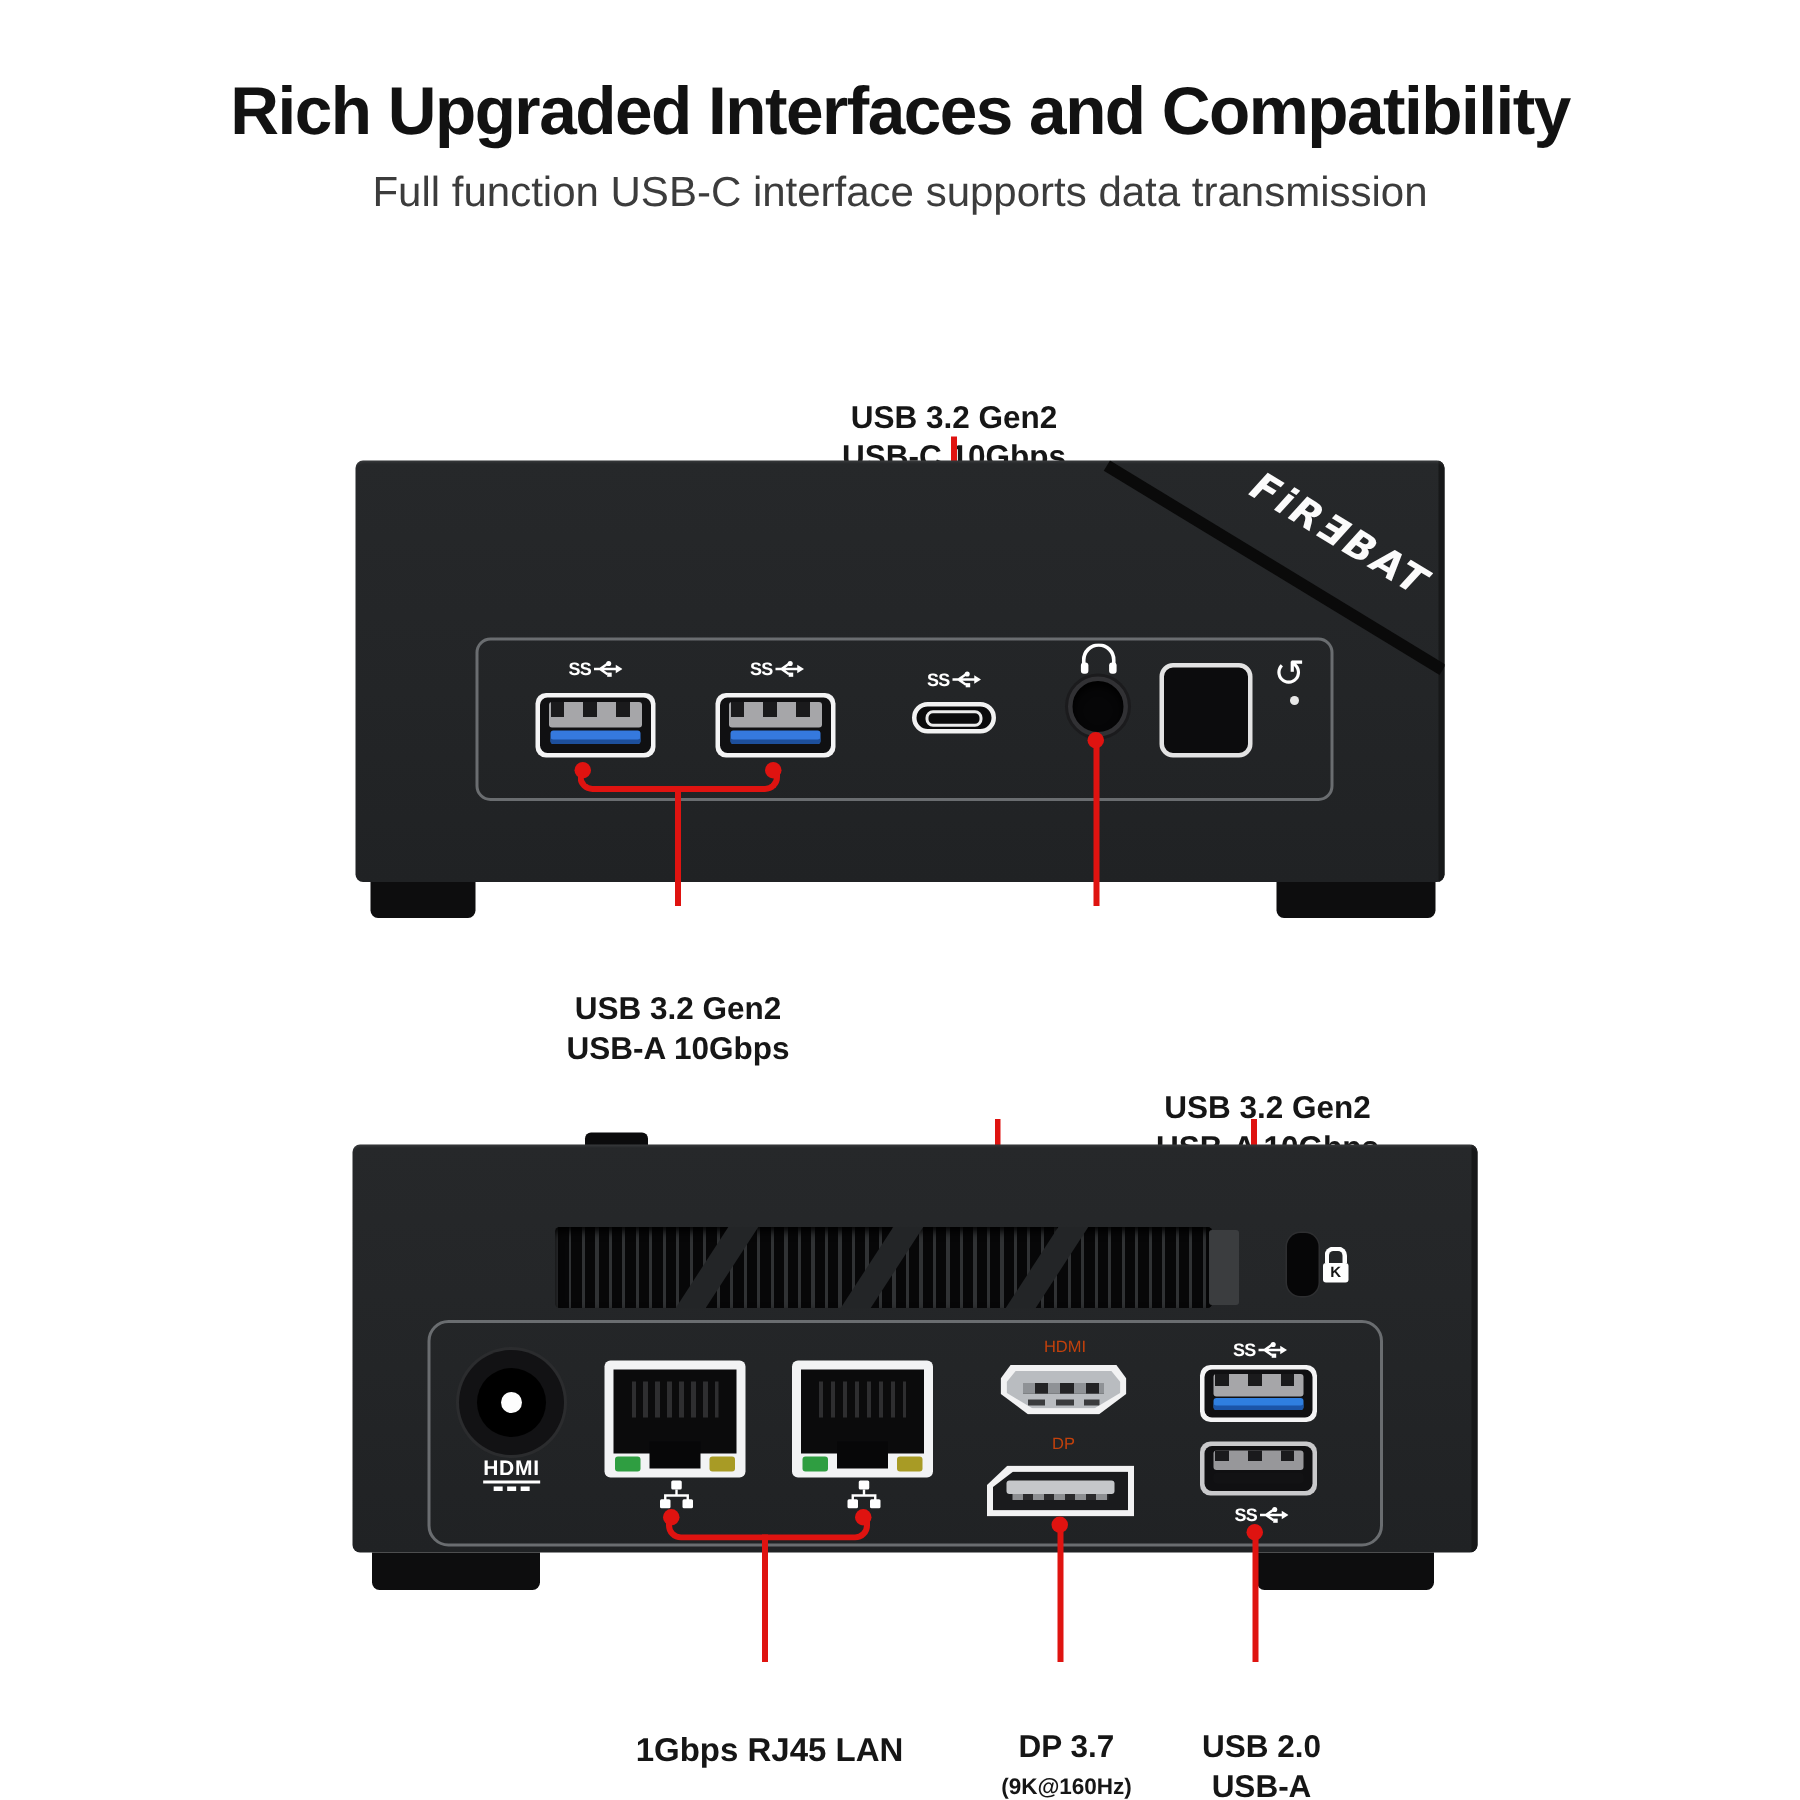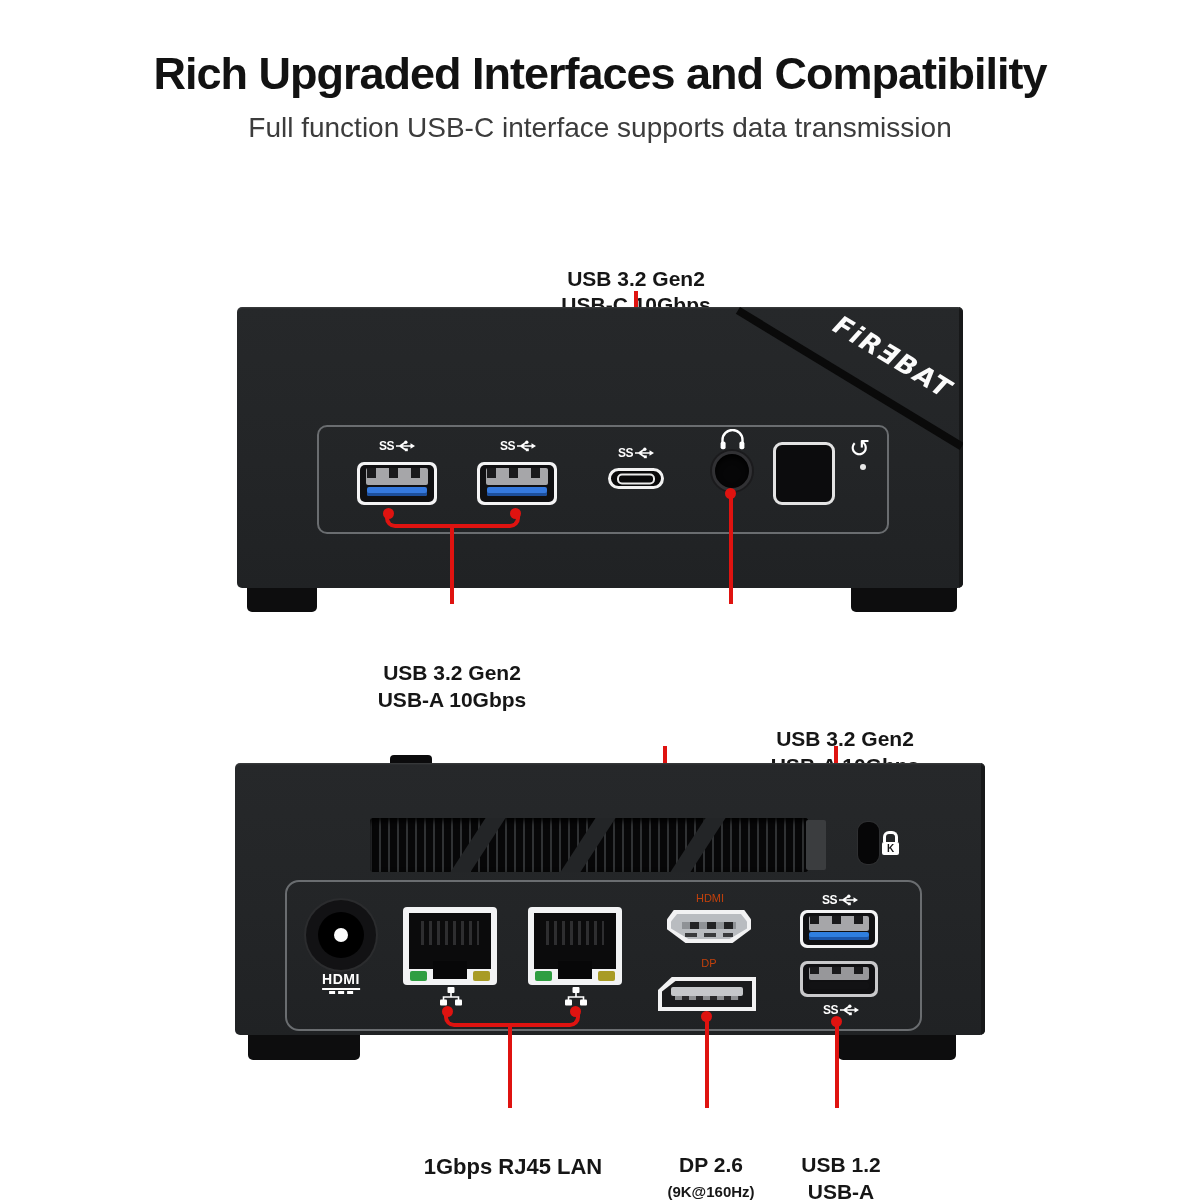--- a/index.html
+++ b/index.html
@@ -328,21 +328,21 @@
   <div class="abs rdot" style="left:701px;top:1011px;"></div>
   <div class="abs rline" style="left:705px;top:1021px;height:87px;"></div>
 
   <div class="abs rdot" style="left:831px;top:1016px;"></div>
   <div class="abs rline" style="left:835px;top:1026px;height:82px;"></div>
 
   <div class="abs co" style="left:513px;top:1121px;font-size:22px;">
     <div>1Gbps RJ45 LAN</div>
   </div>
   <div class="abs co" style="left:711px;top:1119px;">
-    <div>DP 2.6</div>
+    <div>DP 3.7</div>
     <div style="margin-top:6px;font-size:15px;">(9K@160Hz)</div>
   </div>
   <div class="abs co" style="left:841px;top:1119px;">
-    <div>USB 1.2</div>
+    <div>USB 2.0</div>
     <div style="margin-top:6px;">USB-A</div>
   </div>
 
 </div>
 
 </body></html>

